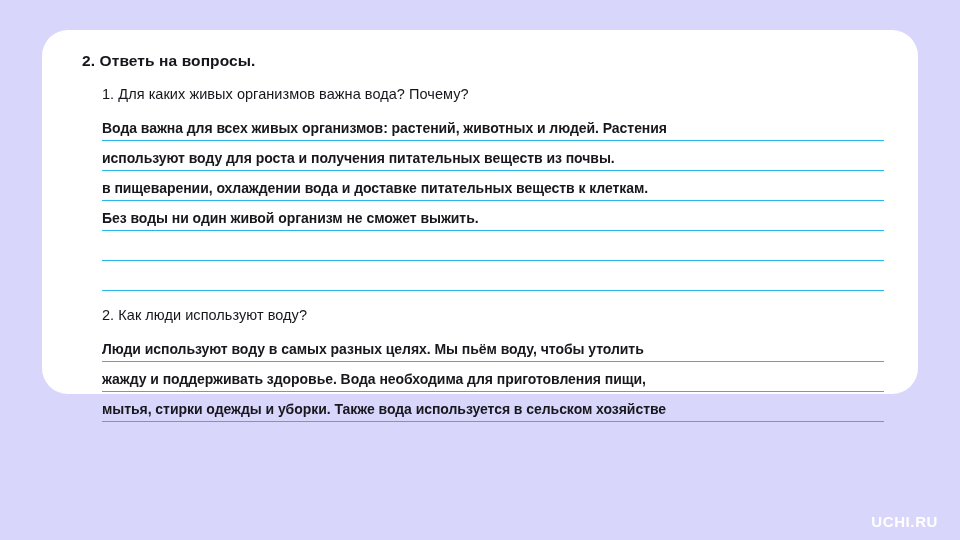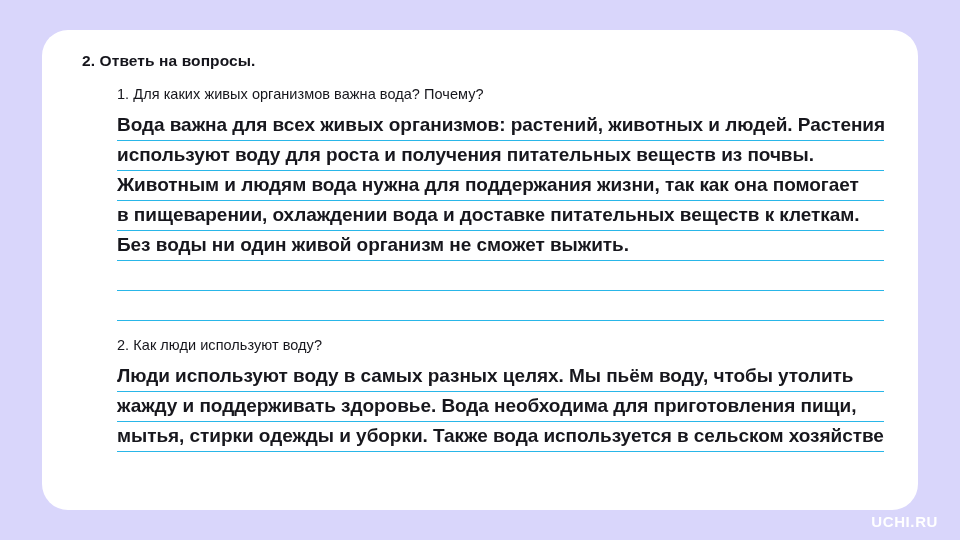--- a/index.html
+++ b/index.html
@@ -12,39 +12,39 @@
     background: #d9d6fb;
     font-family: "Liberation Sans", sans-serif;
     overflow: hidden;
     position: relative;
   }
   .slide {
     position: absolute;
     left: 42px;
     top: 30px;
     width: 876px;
-    height: 480px;
+    height: 364px;
     background: #ffffff;
     border-radius: 26px;
   }
   .content {
     position: absolute;
     left: 40px;
     top: 22px;
     right: 34px;
   }
   .task-title {
     font-size: 15.5px;
     font-weight: bold;
     color: #15151c;
     letter-spacing: 0.1px;
     margin: 0 0 16px 0;
   }
   .qblock {
-    margin-left: 35px;
+    margin-left: 20px;
   }
   .question {
     font-size: 14.5px;
     color: #16161c;
     margin: 0 0 9px 0;
     letter-spacing: 0.05px;
   }
   .answer-lines {
     margin: 0;
     padding: 0;
@@ -53,21 +53,21 @@
   .answer-line {
     position: relative;
     height: 30px;
     border-bottom: 1.4px solid #29b6e8;
     box-sizing: border-box;
   }
   .answer-line span {
     position: absolute;
     left: 0;
     bottom: 4px;
-    font-size: 19px;
+    font-size: 14px;
     font-weight: bold;
     color: #17171d;
     white-space: nowrap;
     letter-spacing: -0.05px;
   }
   .q2-wrap {
     margin-top: 16px;
   }
   .brand {
     position: absolute;
@@ -88,23 +88,20 @@
     <div class="task-title">2. Ответь на вопросы.</div>
 
     <div class="qblock">
       <div class="question">1. Для каких живых организмов важна вода? Почему?</div>
       <div class="answer-lines">
         <div class="answer-line">
             <span>Вода важна для всех живых организмов: растений, животных и людей. Растения</span>
           </div>
         <div class="answer-line">
             <span>используют воду для роста и получения питательных веществ из почвы.</span>
-          </div>
-        <div class="answer-line">
-            <span>Животным и людям вода нужна для поддержания жизни, так как она помогает</span>
           </div>
         <div class="answer-line">
             <span>в пищеварении, охлаждении вода и доставке питательных веществ к клеткам.</span>
           </div>
         <div class="answer-line">
             <span>Без воды ни один живой организм не сможет выжить.</span>
           </div>
         <div class="answer-line">
             <span></span>
           </div>

